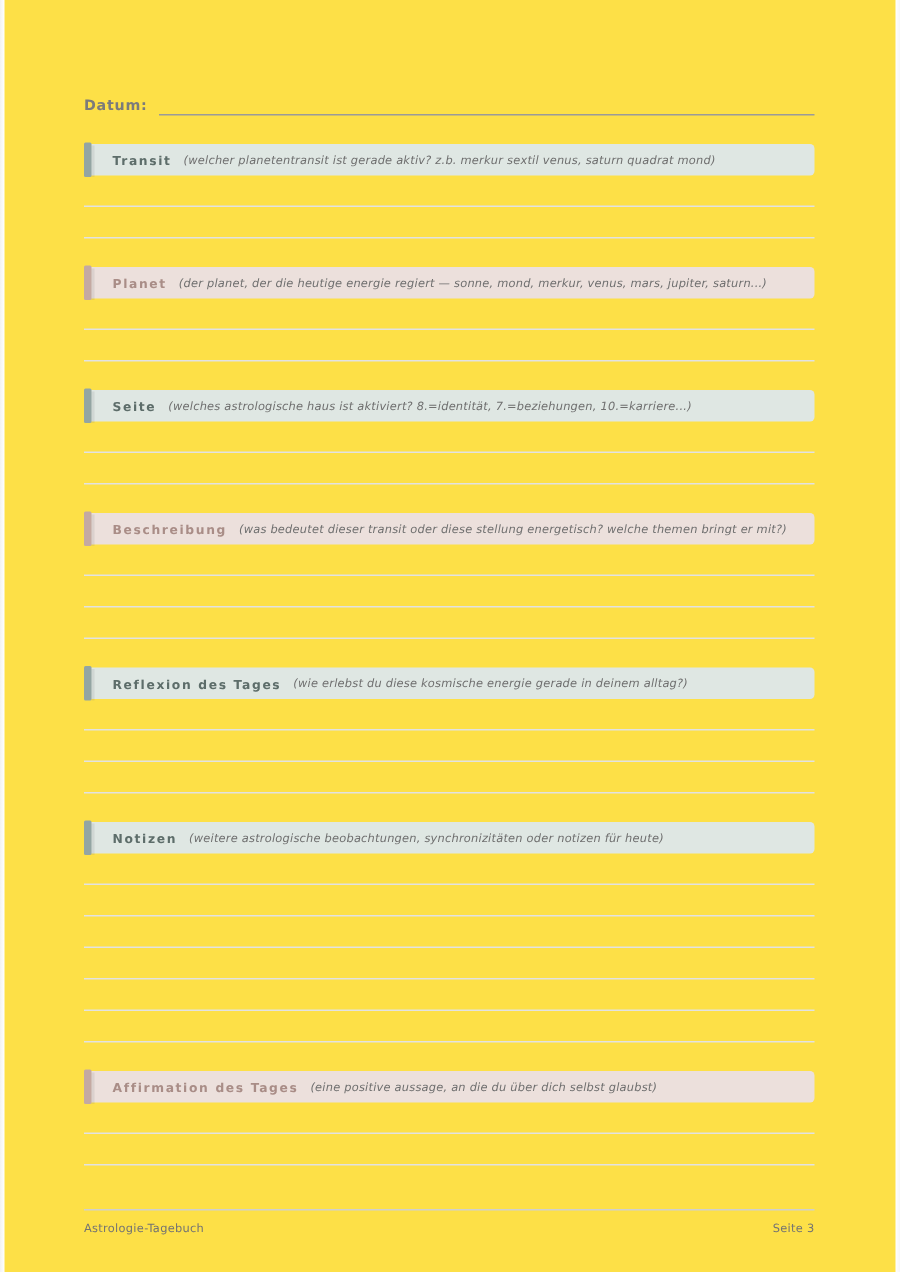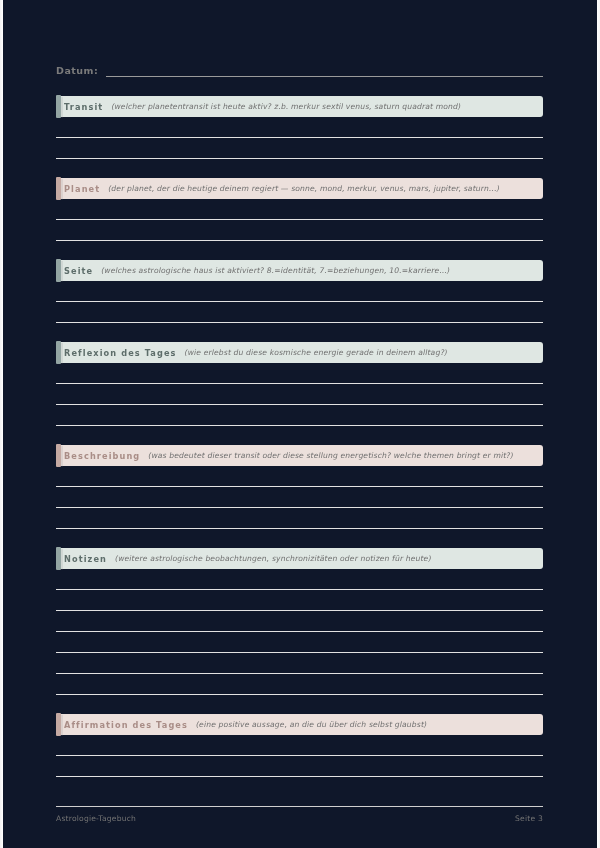--- a/index.html
+++ b/index.html
@@ -4,21 +4,21 @@
 <style>
   html, body {
     margin: 0;
     padding: 0;
     background: #ffffff;
   }
   .page {
     position: relative;
     width: 600px;
     height: 848px;
-    background: #0f172a;
+    background: #fde047;
     box-sizing: border-box;
     overflow: hidden;
     font-family: "DejaVu Sans", sans-serif;
   }
   
   .page-edge-left {
     position: absolute;
     left: 0; top: 0;
     width: 3px; height: 100%;
     background: linear-gradient(to right, #f2f2f2, #ffffff);
@@ -61,21 +61,21 @@
 
   
   .section {
     margin-top: 19px;
   }
   .section-header {
     position: relative;
     height: 21px;
     display: flex;
     align-items: center;
-    padding-left: 8px;
+    padding-left: 19px;
     border-radius: 2px 3px 3px 2px;
     box-sizing: border-box;
   }
   .section-header .accent {
     position: absolute;
     left: 0;
     top: -1px;
     bottom: -1px;
     width: 5px;
     border-radius: 1px;
@@ -155,66 +155,66 @@
     <div class="datum-row">
       <span class="datum-label">Datum:</span>
       <span class="datum-line" placeholder=""></span>
     </div>
 
     <div id="sections-host">
         <div class="section green">
           <div class="section-header">
             <span class="accent"></span>
             <span class="section-title">Transit</span>
-            <span class="section-hint">(welcher planetentransit ist heute aktiv? z.b. merkur sextil venus, saturn quadrat mond)</span>
+            <span class="section-hint">(welcher planetentransit ist gerade aktiv? z.b. merkur sextil venus, saturn quadrat mond)</span>
           </div>
           <div class="lines">
             <div class="line first"></div>
             <div class="line"></div>
           </div>
         </div>
         <div class="section rose">
           <div class="section-header">
             <span class="accent"></span>
             <span class="section-title">Planet</span>
-            <span class="section-hint">(der planet, der die heutige deinem regiert — sonne, mond, merkur, venus, mars, jupiter, saturn...)</span>
+            <span class="section-hint">(der planet, der die heutige energie regiert — sonne, mond, merkur, venus, mars, jupiter, saturn...)</span>
           </div>
           <div class="lines">
             <div class="line first"></div>
             <div class="line"></div>
           </div>
         </div>
         <div class="section green">
           <div class="section-header">
             <span class="accent"></span>
             <span class="section-title">Seite</span>
             <span class="section-hint">(welches astrologische haus ist aktiviert? 8.=identität, 7.=beziehungen, 10.=karriere...)</span>
           </div>
           <div class="lines">
             <div class="line first"></div>
             <div class="line"></div>
           </div>
         </div>
+        <div class="section rose">
+          <div class="section-header">
+            <span class="accent"></span>
+            <span class="section-title">Beschreibung</span>
+            <span class="section-hint">(was bedeutet dieser transit oder diese stellung energetisch? welche themen bringt er mit?)</span>
+          </div>
+          <div class="lines">
+            <div class="line first"></div>
+            <div class="line"></div>
+            <div class="line"></div>
+          </div>
+        </div>
         <div class="section green">
           <div class="section-header">
             <span class="accent"></span>
             <span class="section-title">Reflexion des Tages</span>
             <span class="section-hint">(wie erlebst du diese kosmische energie gerade in deinem alltag?)</span>
-          </div>
-          <div class="lines">
-            <div class="line first"></div>
-            <div class="line"></div>
-            <div class="line"></div>
-          </div>
-        </div>
-        <div class="section rose">
-          <div class="section-header">
-            <span class="accent"></span>
-            <span class="section-title">Beschreibung</span>
-            <span class="section-hint">(was bedeutet dieser transit oder diese stellung energetisch? welche themen bringt er mit?)</span>
           </div>
           <div class="lines">
             <div class="line first"></div>
             <div class="line"></div>
             <div class="line"></div>
           </div>
         </div>
         <div class="section green">
           <div class="section-header">
             <span class="accent"></span>

